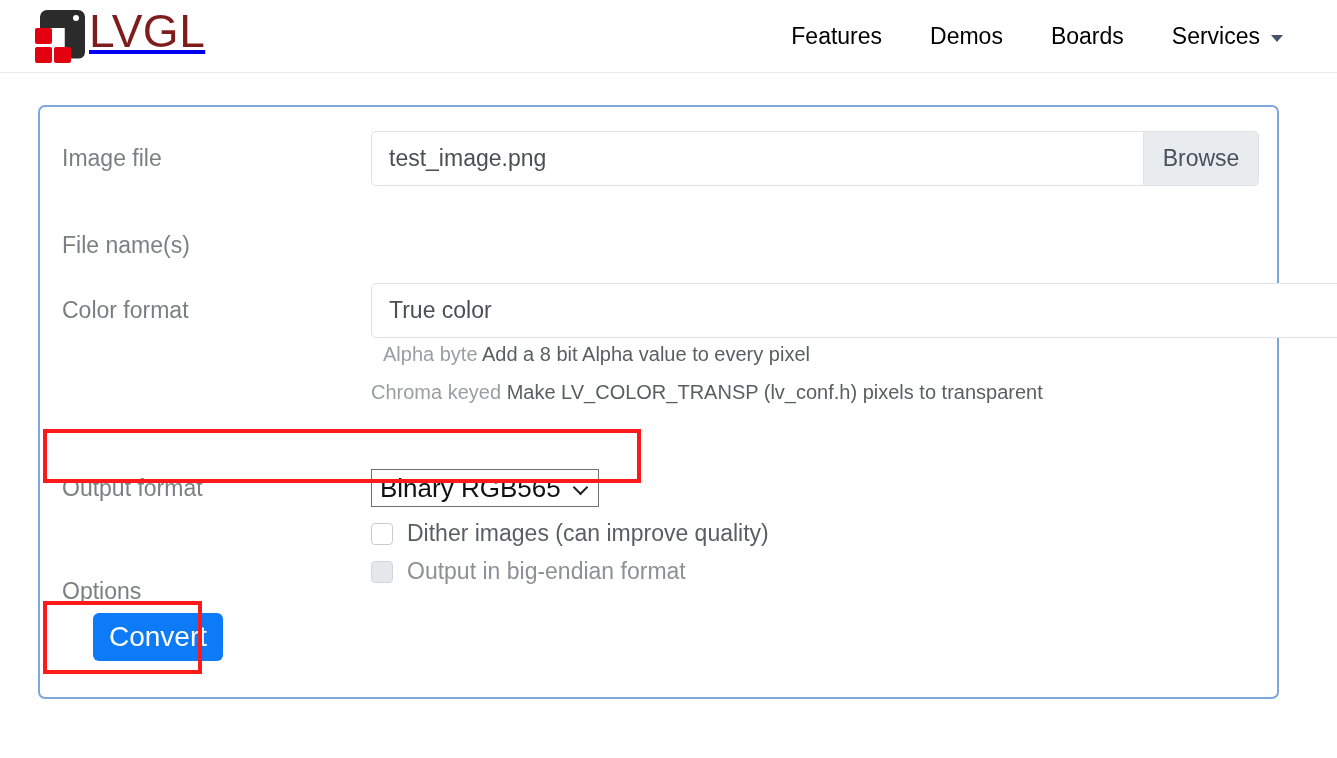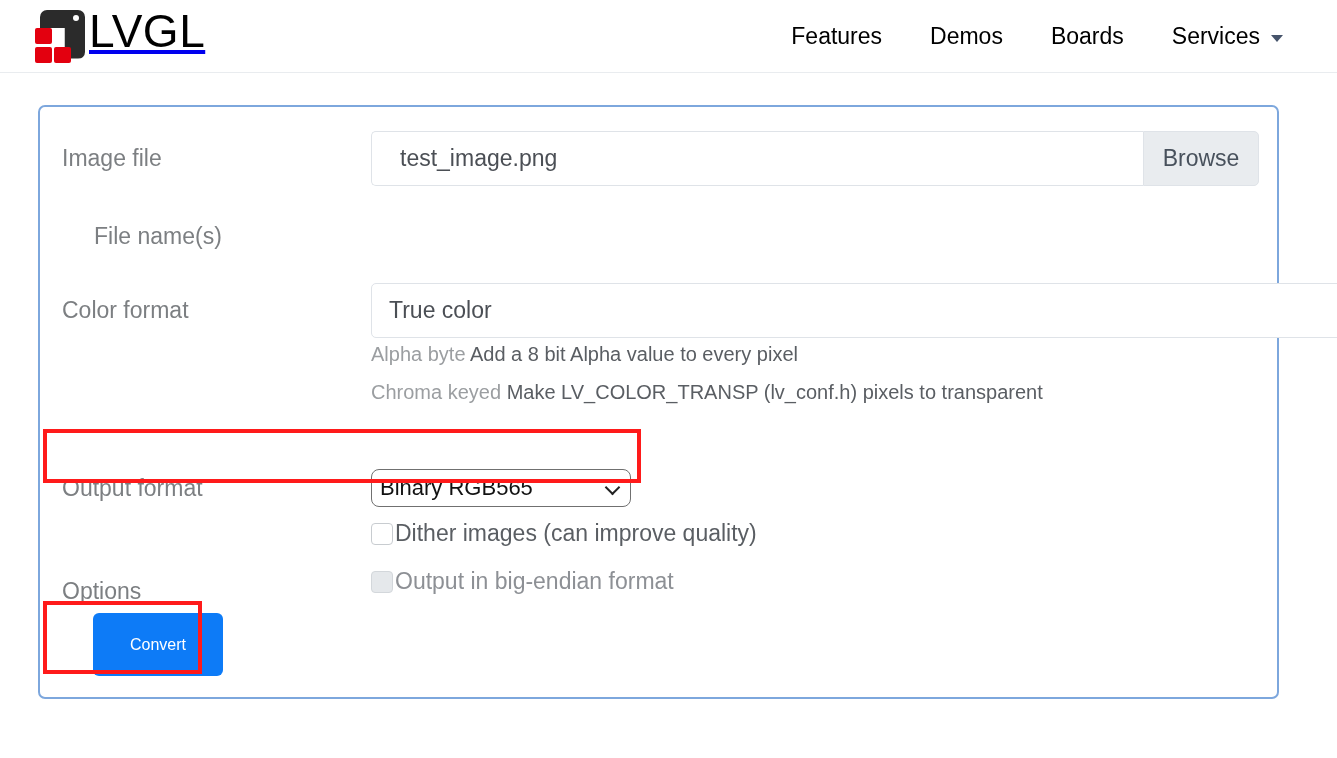--- a/index.html
+++ b/index.html
@@ -51,21 +51,21 @@
     background: #e3000f;
     border-radius: 2px;
     width: 17px; height: 16px;
   }
   .brand-mark .sq-a { left: 2px;  top: 19px; }
   .brand-mark .sq-b { left: 2px;  top: 38px; }
   .brand-mark .sq-c { left: 21px; top: 38px; }
   .brand-word {
     font-size: 46px;
     letter-spacing: 0.5px;
-    color: #000000;
+    color: #7f1d1d;
     font-weight: 400;
     line-height: 1;
     padding-bottom: 5px;
   }
 
   .site-nav {
     position: absolute;
     right: 30px; top: 0;
     height: 73px;
     display: flex;
@@ -116,21 +116,21 @@
   .f-control { position: absolute; left: 331px; }
 
   .text-input {
     width: 888px; height: 55px;
     border: 1px solid #dfe3e8;
     border-radius: 5px;
     background: #ffffff;
     color: #4b4f55;
     font-size: 23px;
     font-family: "Liberation Sans", sans-serif;
-    padding: 0 28px;
+    padding: 0 17px;
     outline: none;
   }
   .input-group { display: flex; }
   .input-group .text-input {
     width: 772px;
     border-top-right-radius: 0;
     border-bottom-right-radius: 0;
     border-right: none;
   }
   .browse-btn {
@@ -184,67 +184,67 @@
     left: 331px;
     font-size: 20px;
     white-space: nowrap;
   }
   .help-key { color: #9b9ea1; }
   .help-val { color: #5a5e63; }
 
   
   .native-select {
     position: relative;
-    width: 260px; height: 38px;
+    width: 228px; height: 38px;
     border: 1px solid #707070;
-    border-radius: 8px;
+    border-radius: 0;
     background: #ffffff;
     color: #111111;
-    font-size: 22px;
+    font-size: 26px;
     line-height: 36px;
     padding: 0 30px 0 8px;
     white-space: nowrap;
     overflow: hidden;
   }
   .ns-chevron {
     position: absolute;
     right: 12px; top: 12px;
     width: 11px; height: 11px;
     border-right: 2px solid #222222;
     border-bottom: 2px solid #222222;
     transform: rotate(45deg);
   }
 
   .check-row {
     position: absolute;
     left: 331px;
     display: flex;
     align-items: center;
-    gap: 2px;
+    gap: 14px;
     white-space: nowrap;
   }
   .cbox {
     width: 22px; height: 22px;
     border: 1px solid #c8ccd0;
     border-radius: 4px;
     background: #ffffff;
     flex: none;
   }
   .cbox.disabled { background: #e5e8eb; border-color: #d3d7db; }
   .check-label { font-size: 23px; color: #5a5e63; }
   .check-label.muted { color: #8d9095; }
 
   .convert-btn {
     position: absolute;
-    width: 130px; height: 63px;
+    width: 130px; height: 48px;
     background: #0d7bf7;
     border: none;
     border-radius: 6px;
     color: #ffffff;
-    font-size: 16px;
+    font-size: 28px;
     font-family: "Liberation Sans", sans-serif;
     cursor: pointer;
   }
 
   
   .annot {
     position: absolute;
     border: 4px solid #ff1a1a;
     pointer-events: none;
   }
@@ -288,35 +288,35 @@
 
   <div class="form-row" style="top:24px; height:55px;text-decoration:underline;">
     <div class="f-label" style="top:14px;">Image file</div>
     <div class="f-control input-group">
       <input class="text-input" type="text" value="test_image.png" style="">
       <button class="browse-btn" type="button">Browse</button>
     </div>
   </div>
 
   <div class="form-row" style="top:100px; height:55px;">
-    <div class="f-label" style="top:16px;margin-left:32px;">File name(s)</div>
+    <div class="f-label" style="top:25px;">File name(s)</div>
   </div>
 
   <div class="form-row" style="top:176px; height:55px;">
     <div class="f-label" style="top:14px;">Color format</div>
     <div class="f-control custom-select">
       <div class="cs-face">True color</div>
       <span class="cs-arrows">
         <i class="up"></i>
           <i class="down"></i>
       </span>
     </div>
   </div>
 
-  <div class="help-line" style="top:236px;">
+  <div class="help-line" style="top:236px;margin-left:12px;">
     <span class="help-key">Alpha byte</span>
     <span class="help-val">Add a 8 bit Alpha value to every pixel</span>
   </div>
   <div class="help-line" style="top:274px;">
     <span class="help-key">Chroma keyed</span>
     <span class="help-val">Make LV_COLOR_TRANSP (lv_conf.h) pixels to transparent</span>
   </div>
 
   <div class="form-row" style="top:330px; height:38px;margin-top:32px;">
     <div class="f-label" style="top:6px;">Output format</div>
@@ -327,21 +327,21 @@
   </div>
 
   <div class="form-row" style="top:405px; height:80px;">
     <div class="f-label" style="top:18px;margin-top:48px;">Options</div>
 
     <label class="check-row" style="top:8px;">
       <span class="cbox"></span>
       <span class="check-label">Dither images (can improve quality)</span>
     </label>
 
-    <label class="check-row" style="top:56px;">
+    <label class="check-row" style="top:46px;">
       <span class="cbox disabled"></span>
       <span class="check-label muted">Output in big-endian format</span>
     </label>
   </div>
 
   <button class="convert-btn" style="left:53px; top:506px;" type="button">Convert</button>
 </div>
 
 <div class="annot annot-output"></div>
 <div class="annot annot-convert"></div>

